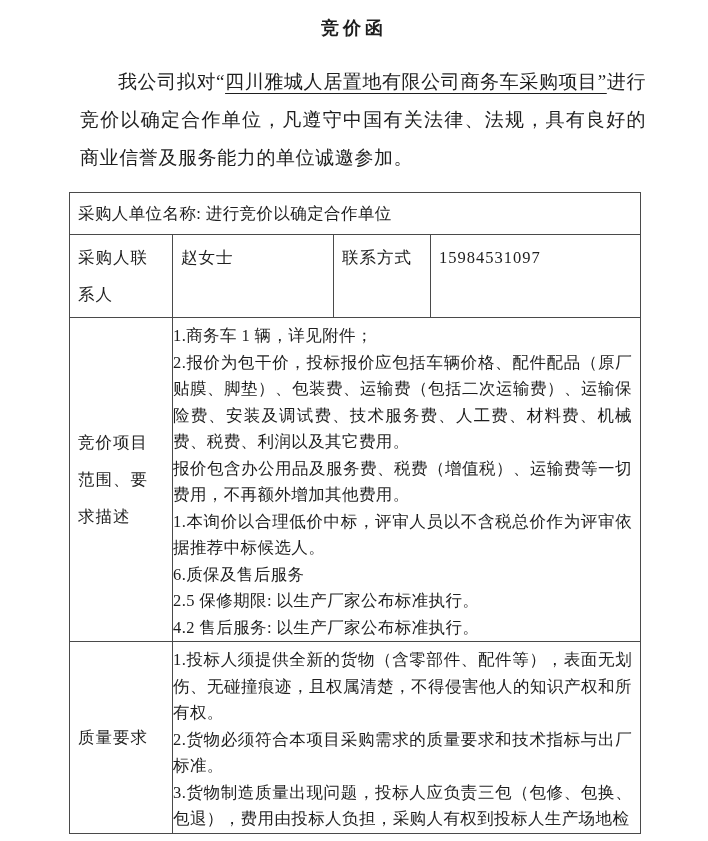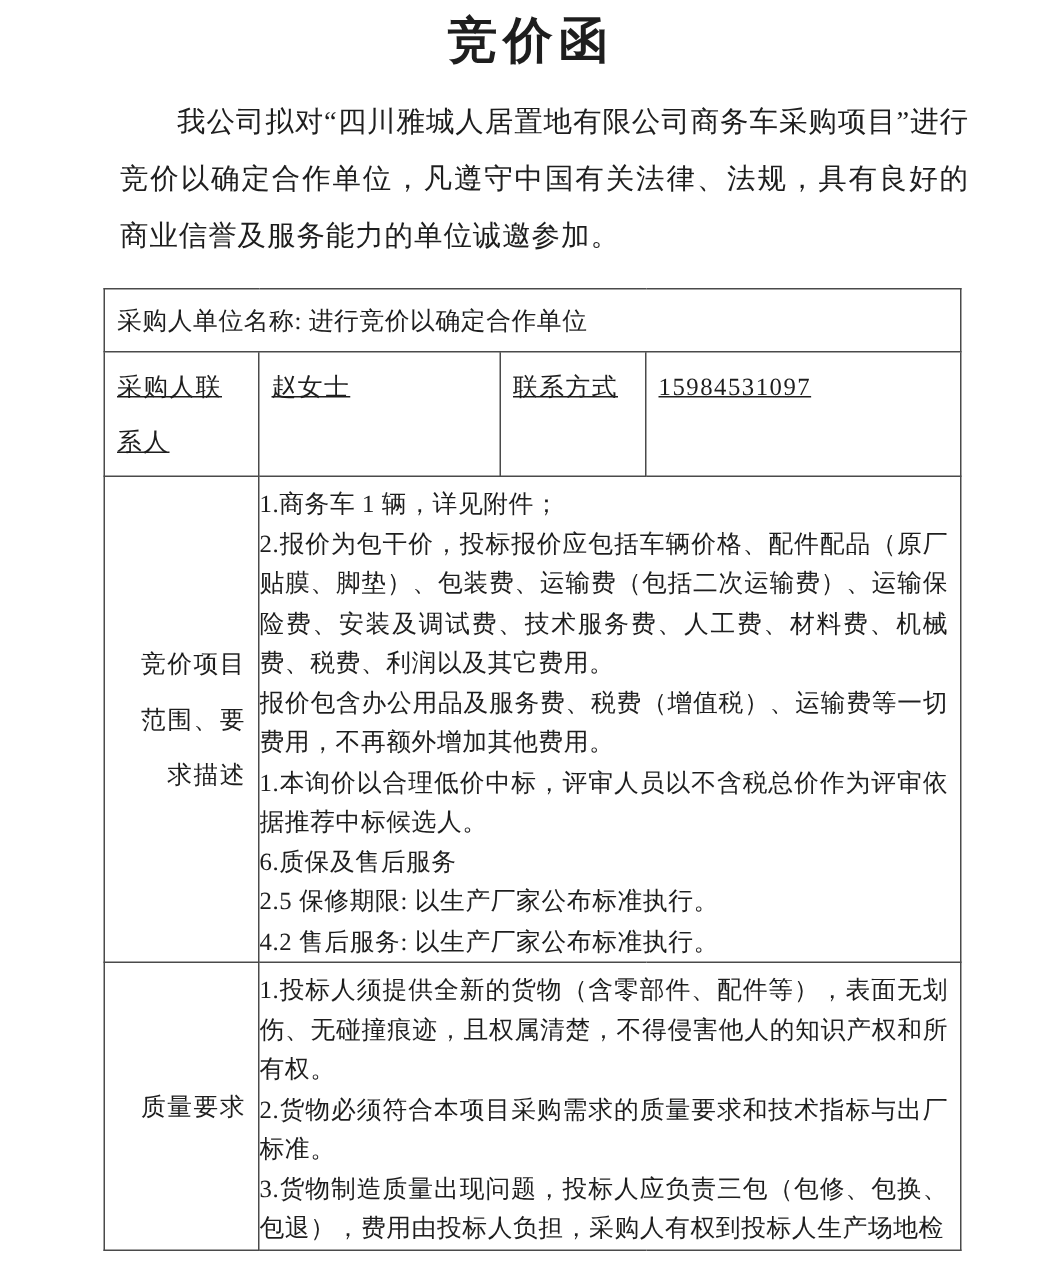--- a/index.html
+++ b/index.html
@@ -14,35 +14,36 @@
   }
   .page {
     position: relative;
     width: 708px;
     height: 841px;
     background: #ffffff;
   }
   .doc-title {
     margin: 10px 0 0 0;
     text-align: center;
-    font-size: 33px;
+    font-size: 18px;
     font-weight: 700;
     letter-spacing: 4px;
     line-height: 36px;
   }
   .intro {
     margin: 17px 0 0 80px;
     width: 566px;
     font-size: 19px;
     line-height: 38px;
     letter-spacing: 0.6px;
     text-align: justify;
     text-indent: 2em;
   }
   .u {
+    text-decoration: underline;
     text-underline-offset: 5px;
   }
   table.doc-table {
     position: absolute;
     top: 182px;
     left: 69px;
     width: 571px;
     border-collapse: collapse;
     table-layout: fixed;
     font-size: 16.5px;
@@ -58,28 +59,26 @@
   tr.r-single td {
     vertical-align: middle;
     padding: 0 8px;
     line-height: 20px;
   }
   tr.r-contact td {
     vertical-align: top;
     padding: 4px 8px;
     line-height: 37px;
     letter-spacing: 1px;
-    text-decoration: underline;
   }
   td.label-cell {
     vertical-align: middle;
     padding: 0 8px;
     line-height: 37px;
     letter-spacing: 1px;
-    text-align: right;
   }
   td.content-cell {
     padding: 5px 8px 0 0;
   }
   .content-cell p {
     margin: 0;
     text-align: justify;
   }
 </style>
 </head>

